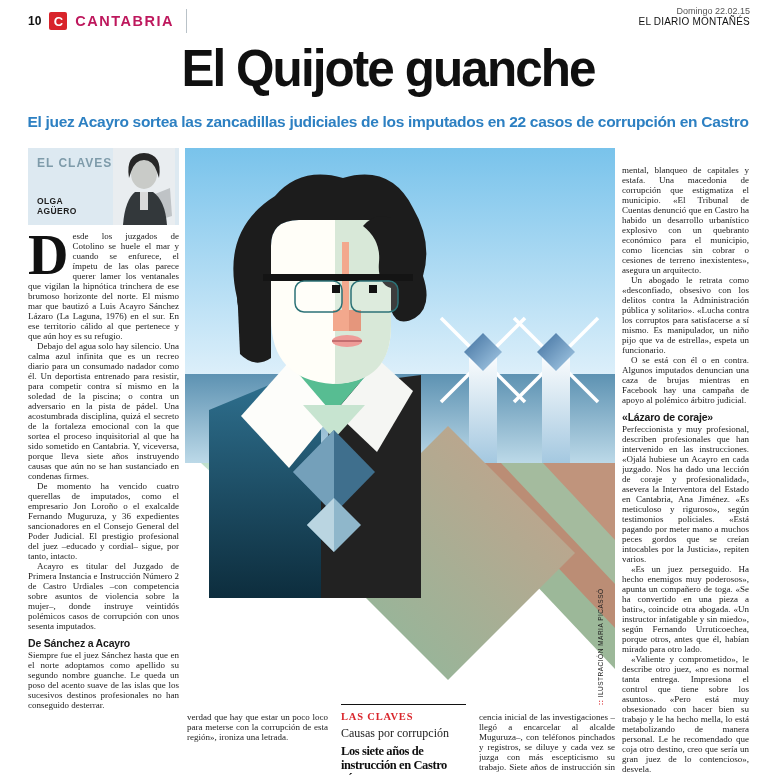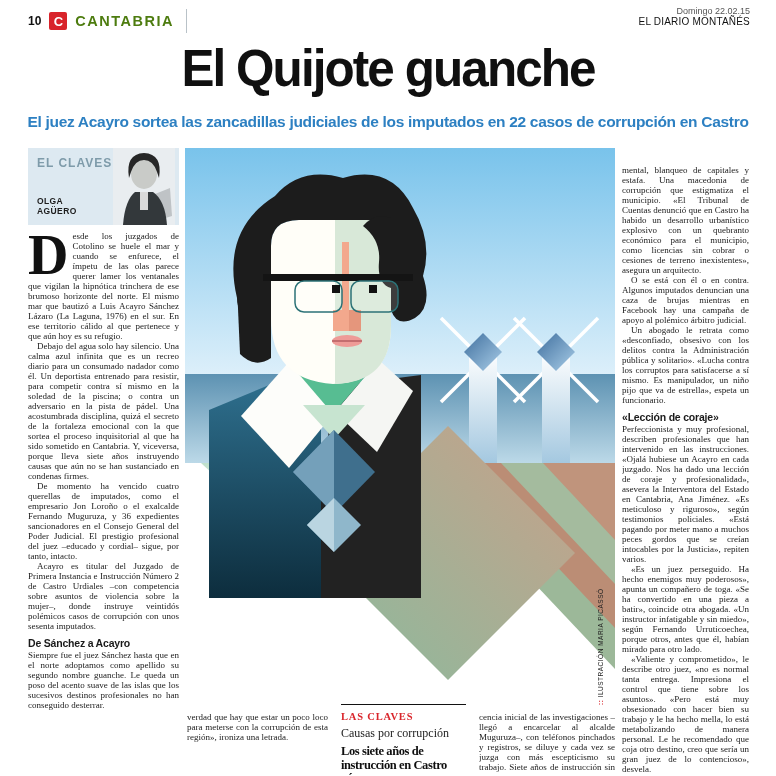--- a/index.html
+++ b/index.html
@@ -7,21 +7,21 @@
     width:776px;height:776px;position:relative;overflow:hidden;
     background:#ffffff;color:#1a1a1a;
     font-family:"Liberation Serif", serif;
   }
   .abs{position:absolute;}
   
   .header{top:9px;left:28px;display:flex;align-items:center;gap:8px;}
   .pagenum{font:bold 12px "Liberation Sans",sans-serif;color:#111;}
   .clogo{width:18px;height:18px;background:#d8232a;color:#fff;display:flex;align-items:center;justify-content:center;
          font:bold 13px "Liberation Sans",sans-serif;border-radius:2px;}
-  .section{font:bold 14.5px "Liberation Sans",sans-serif;color:#4d7c0f;letter-spacing:1.5px;}
+  .section{font:bold 14.5px "Liberation Sans",sans-serif;color:#be185d;letter-spacing:1.5px;}
   .hdiv{width:1px;height:24px;background:#b9c2c8;margin-left:4px;}
   .dateline{top:6px;right:26px;text-align:right;font-family:"Liberation Sans",sans-serif;}
   .date{font-size:9px;color:#555;text-align:right;}
   .masthead{font-size:10px;font-weight:normal;color:#111;letter-spacing:.2px;}
   
   .headline{top:36px;left:0;width:776px;text-align:center;
     font:bold 52px/64px "Liberation Sans",sans-serif;color:#101010;
     letter-spacing:-2px;transform:scaleX(.95);}
   .subheadline{top:113px;left:20px;width:736px;text-align:center;
     font:bold 15.5px/18px "Liberation Sans",sans-serif;color:#2d80c2;letter-spacing:-.3px;}
@@ -199,23 +199,23 @@
       </g>
     </g>
   </svg>
   <div class="illus-credit">
     <span class="credit-marks">::</span><span> ILUSTRACIÓN MARIA PICASSÓ</span>
   </div>
 </div>
 
 <div class="abs bodycol rightcol">
   <p>mental, blanqueo de capitales y estafa. Una macedonia de corrupción que estigmatiza el municipio. «El Tribunal de Cuentas denunció que en Castro ha habido un desarrollo urbanístico explosivo con un quebranto económico para el municipio, como licencias sin cobrar o cesiones de terreno inexistentes», asegura un arquitecto.</p>
+  <p class="ind">Un abogado le retrata como «desconfiado, obsesivo con los delitos contra la Administración pública y solitario». «Lucha contra los corruptos para satisfacerse a sí mismo. Es manipulador, un niño pijo que va de estrella», espeta un funcionario.</p>
   <p class="ind">O se está con él o en contra. Algunos imputados denuncian una caza de brujas mientras en Facebook hay una campaña de apoyo al polémico árbitro judicial.</p>
-  <p class="ind">Un abogado le retrata como «desconfiado, obsesivo con los delitos contra la Administración pública y solitario». «Lucha contra los corruptos para satisfacerse a sí mismo. Es manipulador, un niño pijo que va de estrella», espeta un funcionario.</p>
-  <div class="colsub">«Lección de coraje»</div>
+  <div class="colsub">«Lázaro de coraje»</div>
   <p>Perfeccionista y muy profesional, describen profesionales que han intervenido en las instrucciones. «Ojalá hubiese un Acayro en cada juzgado. Nos ha dado una lección de coraje y profesionalidad», asevera la Interventora del Estado en Cantabria, Ana Jiménez. «Es meticuloso y riguroso», según testimonios policiales. «Está pagando por meter mano a muchos peces gordos que se creían intocables por la Justicia», repiten varios.</p>
   <p class="ind">«Es un juez perseguido. Ha hecho enemigos muy poderosos», apunta un compañero de toga. «Se ha convertido en una pieza a batir», coincide otra abogada. «Un instructor infatigable y sin miedo», según Fernando Urruticoechea, porque otros, antes que él, habían mirado para otro lado.</p>
   <p class="ind">«Valiente y comprometido», le describe otro juez, «no es normal tanta entrega. Impresiona el control que tiene sobre los asuntos». «Pero está muy obsesionado con hacer bien su trabajo y le ha hecho mella, lo está metabolizando de manera personal. Le he recomendado que coja otro destino, creo que sería un gran juez de lo contencioso», desvela.</p>
   <div class="colsub">Distancia</div>
   <p>Para Sánchez Lázaro su permanencia en Castro no es una cuestión de</p>
 </div>
 
 <div class="abs bodycol botcol2">
   <p>verdad que hay que estar un poco loco para meterse con la corrupción de esta región», ironiza una letrada.</p>
 </div>

